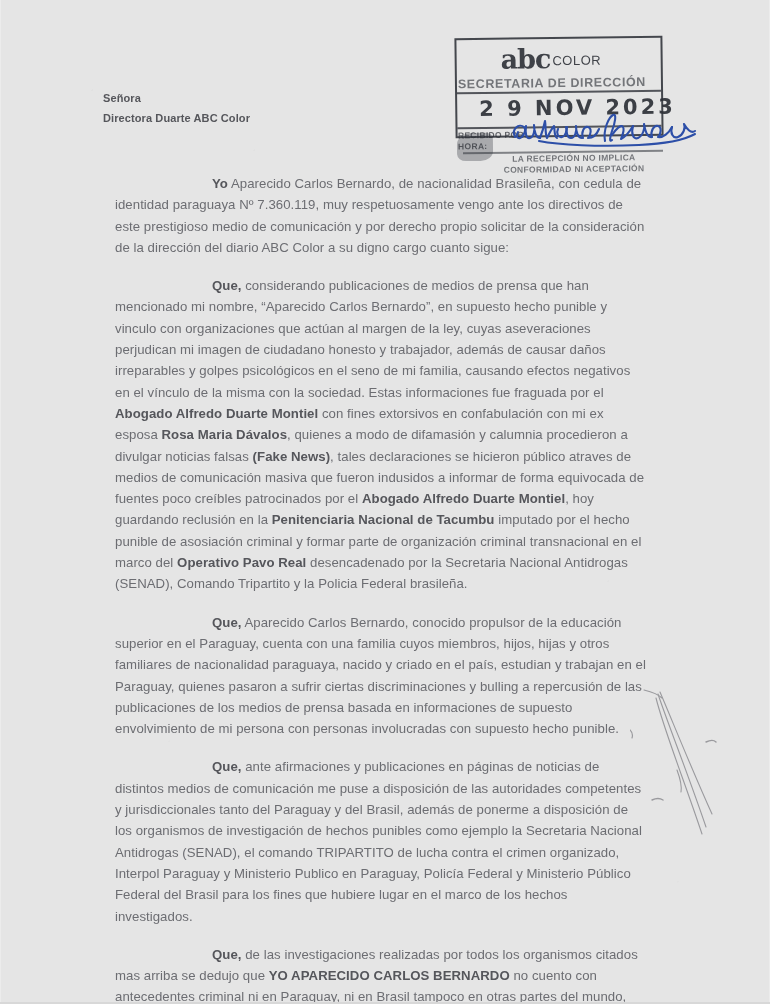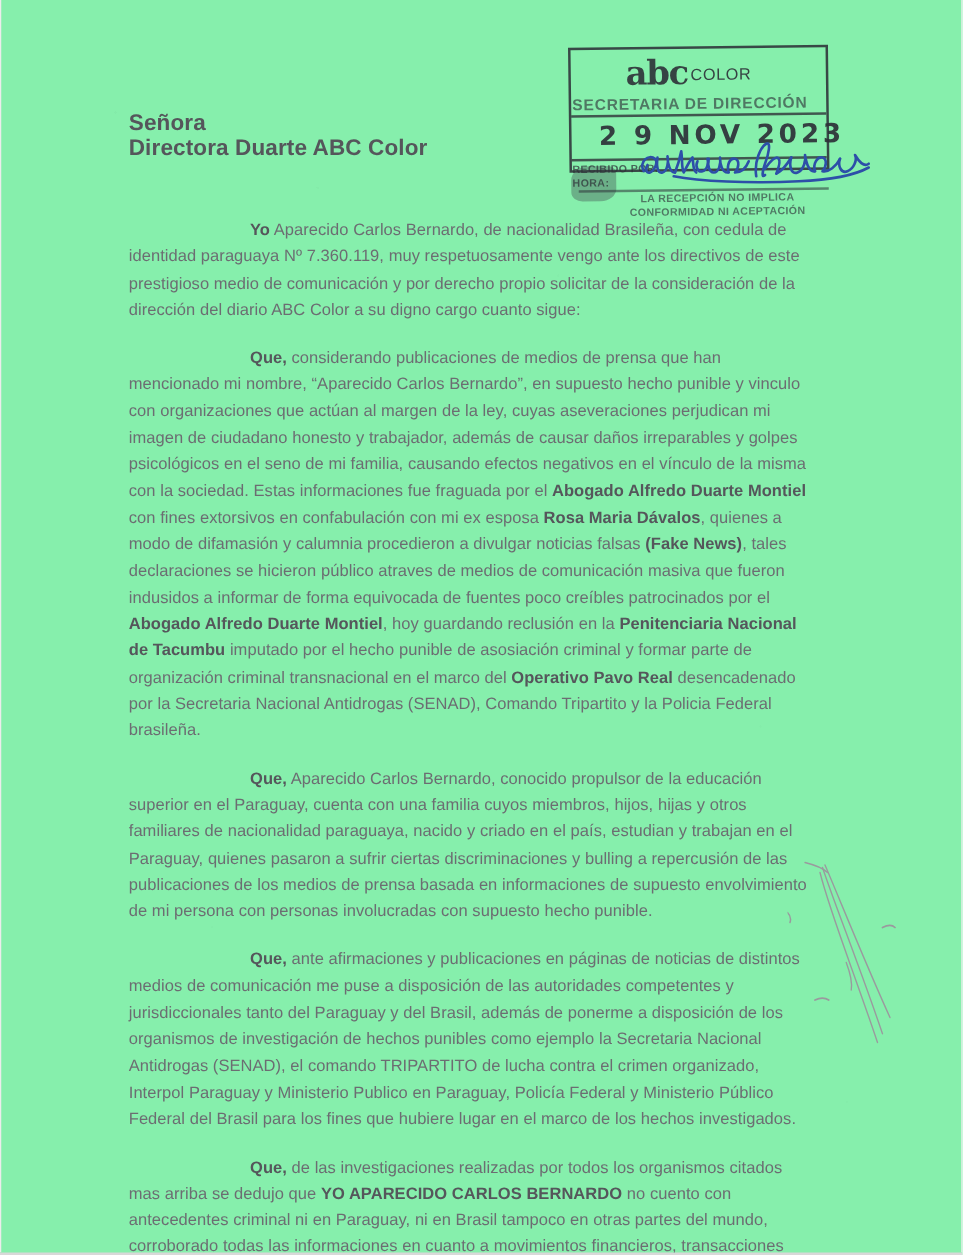--- a/index.html
+++ b/index.html
@@ -7,21 +7,21 @@
     padding: 0;
     background: #ffffff;
   }
   body {
     font-family: "Liberation Sans", sans-serif;
   }
   .page {
     position: relative;
     width: 770px;
     height: 1004px;
-    background: #86efac;
+    background: #e5e5e5;
     border-bottom: 2px solid #d8d8d8;
     box-sizing: border-box;
     overflow: hidden;
   }
   
   .scan-noise {
     position: absolute;
     inset: 0;
     pointer-events: none;
     background:
@@ -168,39 +168,39 @@
     width: 190px;
     height: 48px;
     pointer-events: none;
   }
 
   
   .addressee {
     position: absolute;
     left: 103px;
     top: 88px;
-    font-size: 18px;
+    font-size: 11px;
     font-weight: bold;
     line-height: 20.4px;
     color: #55565b;
     letter-spacing: 0.1px;
   }
   .body {
     position: absolute;
     left: 103px;
     top: 173px;
     width: 545px;
     font-size: 13.2px;
     line-height: 21.3px;
     color: #6c6d72;
     text-align: left;
     letter-spacing: 0.05px;
   }
   .body p {
-    margin: 0 0 17px 0;
+    margin: 0 0 17px 12px;
     text-indent: 97px;
   }
   .body p:last-child { margin-bottom: 0; }
   .body b { color: #55565b; font-weight: bold; }
 
   .margin-mark {
     position: absolute;
     left: 630px;
     top: 682px;
     width: 130px;

